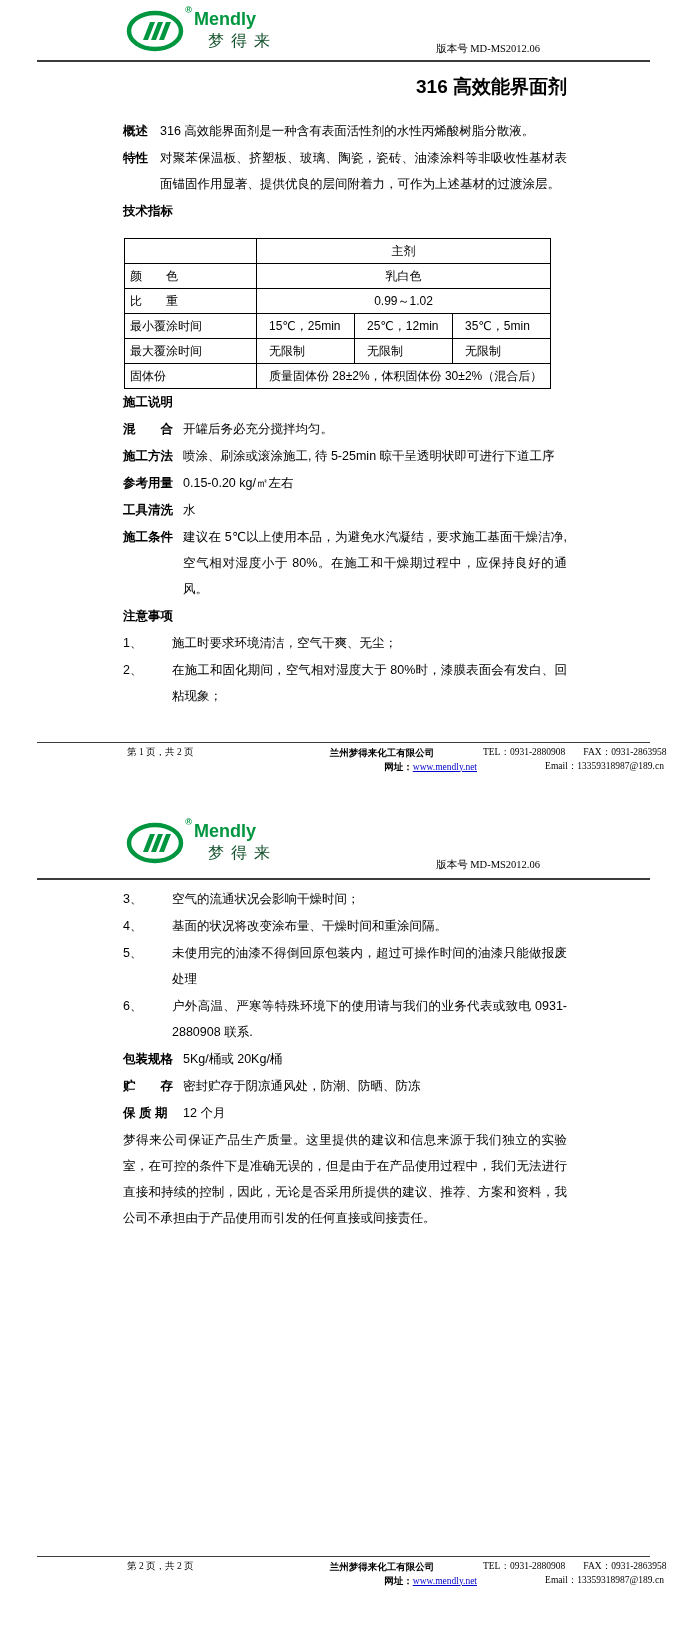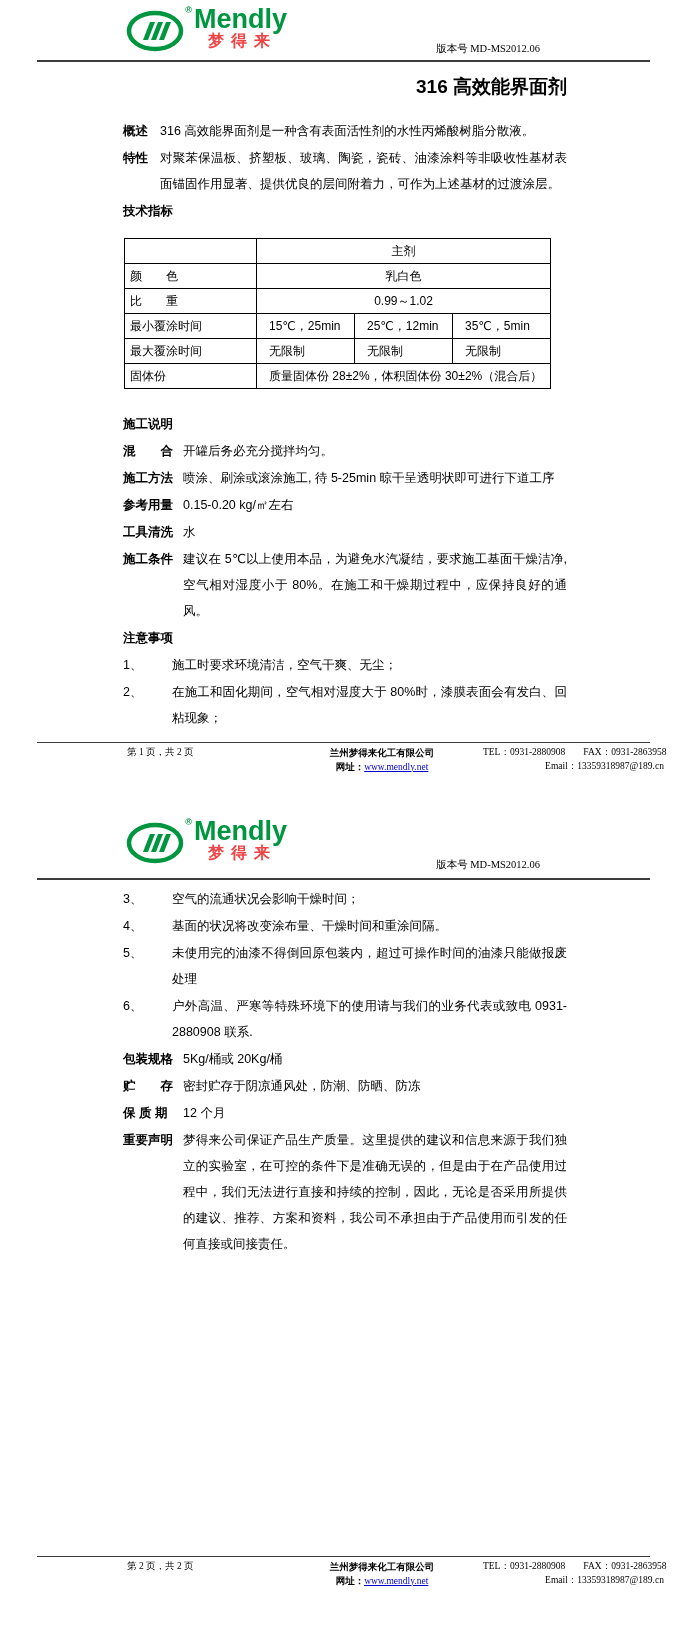--- a/index.html
+++ b/index.html
@@ -13,57 +13,57 @@
   #page2 { height:856px; }
 
   
   .page-header { position:relative; height:48px; }
   #page1 .page-header { padding-top:8px; }
   #page2 .page-header { padding-top:38px; }
   .logo { position:relative; display:flex; align-items:flex-start; margin-left:126px; width:230px; }
   .emblem-wrap { position:relative; width:64px; height:44px; flex:0 0 64px; }
   .reg { position:absolute; top:-3px; right:-2px; font-size:9px; font-weight:bold; color:#009640; }
   .wordmark-block { margin-left:4px; margin-top:-2px; }
-  .wordmark { font-size:27px; font-weight:bold; color:#009640; line-height:26px; letter-spacing:0px; }
-  .wordmark-cn { font-size:16px; font-weight:bold; color:#ef4444; letter-spacing:7px; line-height:17px; margin-left:14px; }
+  .wordmark { font-size:18px; font-weight:bold; color:#009640; line-height:26px; letter-spacing:0px; }
+  .wordmark-cn { font-size:16px; font-weight:normal; color:#14532d; letter-spacing:7px; line-height:17px; margin-left:14px; }
   .version { position:absolute; right:147px; bottom:0px; font-size:10.5px; font-family:"Liberation Serif","DejaVu Serif",serif; }
   #page2 .version { bottom:-4px; }
   .header-rule { border-top:2px solid #3c3c3c; margin:4px 37px 0 37px; height:0; }
   #page2 .header-rule { margin-top:10px; }
 
   
   .title { margin:12px 120px 0 123px; font-size:19px; font-weight:bold; line-height:26px;text-align:right; }
   .content { margin:18px 120px 0 123px; font-size:12.5px; line-height:26px; }
   #page2 .content { margin-top:6px; }
   .row { display:flex; margin-bottom:1px; }
   .lbl { font-weight:bold; flex:0 0 60px; }
   .row.sm .lbl { flex:0 0 37px; }
   .txt { flex:1; text-align:justify; }
   .heading { font-weight:bold; margin-bottom:1px; }
   .note { display:flex; margin-bottom:1px; }
   .num { flex:0 0 49px; }
-  .gap-lg { margin-top:22px; }
+  .gap-lg { }
 
   
   .spec-table { border-collapse:collapse; margin:14px 0 0 1px; font-size:12px; table-layout:fixed; }
   .spec-table td { border:1px solid #000; height:24px; padding:0 5px; line-height:15px; }
   .spec-table .c0 { width:121px; }
   .spec-table .cv { width:80px; }
   .spec-table td.merged { text-align:center; }
   .spec-table td.split { text-align:left; padding-left:12px; }
 
   
   .page-footer { position:absolute; left:37px; right:37px; border-top:1.5px solid #3c3c3c; padding-top:3px; }
   #page1 .page-footer { bottom:8px; }
   #page2 .page-footer { bottom:50px; }
   .footer-grid { display:grid; grid-template-columns:160px 190px 255px; margin-left:90px; font-size:9.5px; line-height:13.5px; font-family:"Liberation Serif","DejaVu Serif",serif; }
   .f-pagenum { text-align:left; }
   .f-company { text-align:center; font-weight:bold; font-family:"Liberation Sans","DejaVu Sans",sans-serif; }
   .f-contact1 { display:flex; justify-content:flex-start; gap:18px; padding-left:6px; }
-  .f-web { text-align:center; }
+  .f-web { text-align:right; }
   .f-web .weblbl { font-weight:bold; font-family:"Liberation Sans","DejaVu Sans",sans-serif; }
   .f-email { text-align:center; }
   a.link { color:#0000cc; text-decoration:underline; cursor:pointer; }
 </style>
 </head>
 <body>
 
 <div class="page" id="page1">
 
   <div class="page-header">
@@ -234,21 +234,20 @@
     </div>
     <div class="row">
       <span class="lbl">贮　　存</span>
       <span class="txt">密封贮存于阴凉通风处，防潮、防晒、防冻</span>
     </div>
     <div class="row">
       <span class="lbl">保 质 期</span>
       <span class="txt">12 个月</span>
     </div>
     <div class="row">
-      <span class="lbl">重要声明</span>
       <span class="txt">梦得来公司保证产品生产质量。这里提供的建议和信息来源于我们独立的实验室，在可控的条件下是准确无误的，但是由于在产品使用过程中，我们无法进行直接和持续的控制，因此，无论是否采用所提供的建议、推荐、方案和资料，我公司不承担由于产品使用而引发的任何直接或间接责任。</span>
     </div>
   </div>
 
   <div class="page-footer">
     <div class="footer-grid">
       <div class="f-pagenum">第 2 页，共 2 页</div>
       <div class="f-company">兰州梦得来化工有限公司</div>
       <div class="f-contact1">
         <span>TEL：0931-2880908</span>

